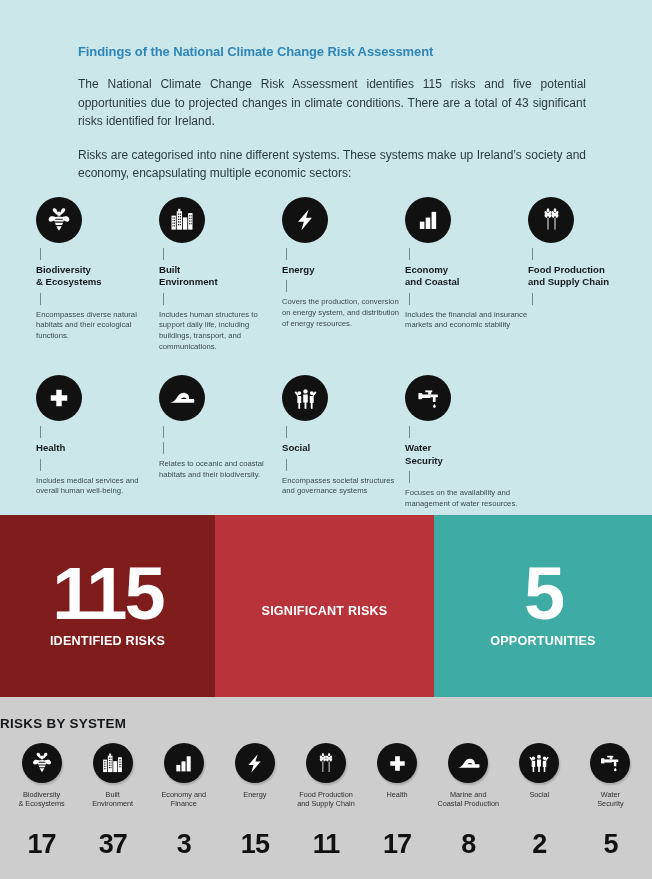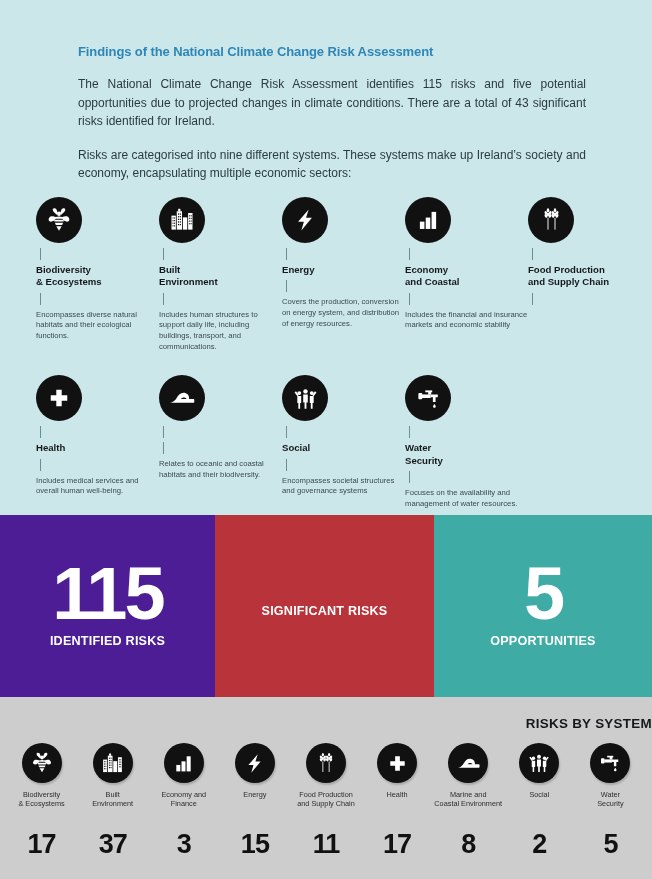--- a/index.html
+++ b/index.html
@@ -40,39 +40,39 @@
   .sys .title{
     font-size:9.6px;font-weight:bold;color:#16191c;line-height:1.28;
   }
   .sys .desc{
     font-size:7.7px;color:#3b4a50;line-height:1.42;
   }
 
   
   .band{position:absolute;left:0;top:515px;width:652px;height:182px;display:flex;}
   .band .cell{display:flex;flex-direction:column;align-items:center;justify-content:center;}
-  .band .cell.c0{width:215px;background:#4c1d95;}
+  .band .cell.c0{width:215px;background:#7f1d1d;}
   .band .cell.c1{width:219px;background:#b9333a;}
   .band .cell.c2{width:218px;background:#3fabA5;}
   .band .num{
     color:#fff;font-weight:bold;font-size:74px;line-height:0.82;
     letter-spacing:-3px;font-family:"Liberation Sans", sans-serif;
   }
   .band .lbl{
     color:#fff;font-weight:bold;font-size:12.6px;letter-spacing:0.2px;
     margin-top:9px;text-transform:uppercase;
   }
 
   
   .bysystem{
     position:absolute;left:0;top:697px;width:652px;height:182px;
     background:#cdcdcd;
   }
   .bysystem h2{
-    text-align:right;font-size:13.4px;font-weight:bold;color:#16191c;
+    text-align:left;font-size:13.4px;font-weight:bold;color:#16191c;
     margin:0;padding:19px 0 0 0;letter-spacing:0.3px;
   }
   .bsrow{display:flex;padding:12px 6px 0 6px;align-items:flex-start;}
   .bs{flex:1;display:flex;flex-direction:column;align-items:center;}
   .bs .circle{
     width:40px;height:40px;border-radius:50%;background:#111;
     display:flex;align-items:center;justify-content:center;
     box-shadow:1px 2px 2px rgba(0,0,0,0.18);
   }
   .bs .lbl{
@@ -483,21 +483,21 @@
       </div>
 
       <div class="bs">
         <div class="circle">
           <svg width="27" height="27" viewBox="0 0 32 32">
             <path fill="#fff" d="M4 21c3.5-1 5.2-3.2 6.6-5.6 1.6-2.8 3.6-5.1 7-5.1 3.6 0 6 2.6 6 5.6 0 1.5-.7 2.8-1.9 3.4-.1-2.3-1.6-3.9-3.6-3.9-1.3 0-2.4.6-3.3 1.6h13.3c.6 0 1 .5 1 1.1v1.8c0 .6-.4 1.1-1 1.1H4.6c-.4 0-.6-.3-.6-.7z"></path>
           </svg>
         </div>
         <div class="lbl">
           <span>Marine and</span><br>
-          <span>Coastal Environment</span>
+          <span>Coastal Production</span>
         </div>
         <div class="val">8</div>
       </div>
 
       <div class="bs">
         <div class="circle">
           <svg width="24" height="24" viewBox="0 0 32 32">
             <g fill="#fff">
               <circle cx="16" cy="7.6" r="2.6"></circle>
               <path d="M13.3 11.4h5.4v9.4h-1.6V28h-2.2v-7.2h-1.6z"></path>

